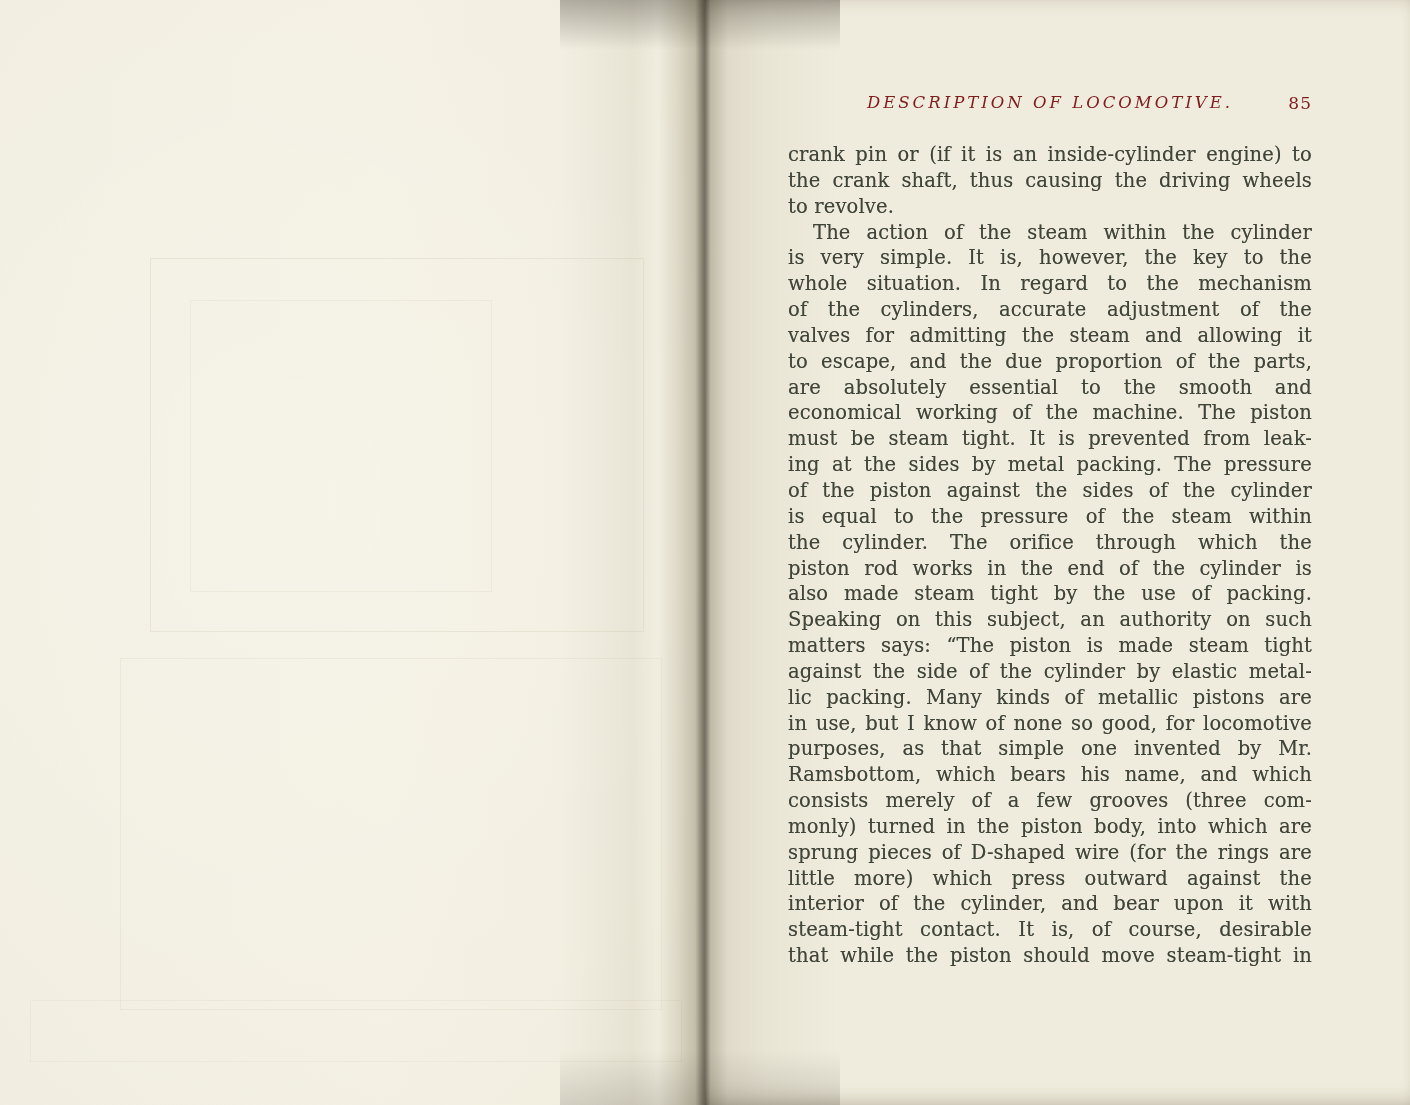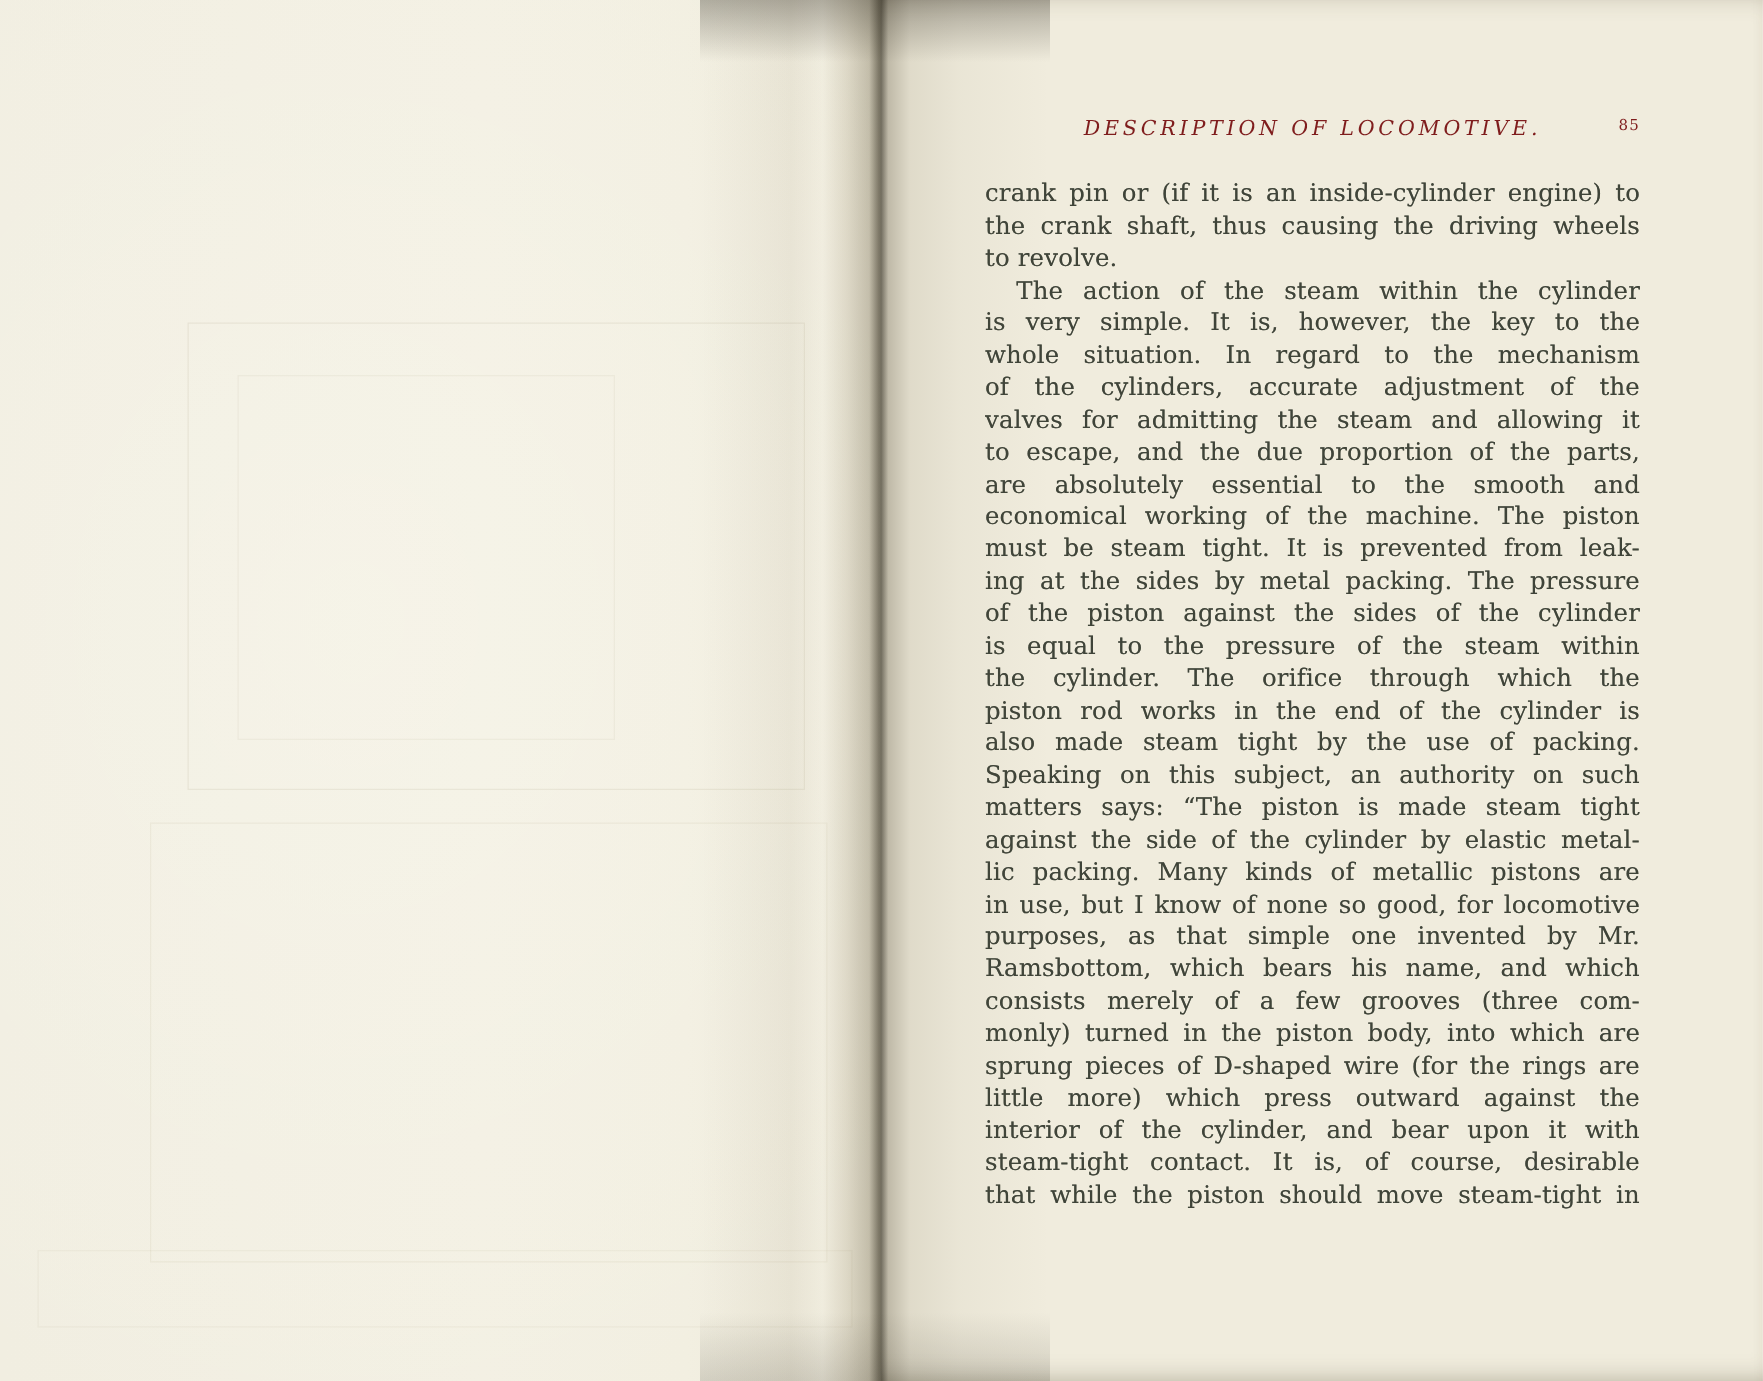--- a/index.html
+++ b/index.html
@@ -59,21 +59,21 @@
   }
 
   
   .running-head {
     position:absolute; left:83px; top:93px; width:524px; height:26px;
     text-align:center; color:#7f1d1d;
     font-size:16.5px; letter-spacing:3px; font-style:italic;
   }
   .running-head .pagenum {
     position:absolute; right:0; top:0;
-    font-style:normal; letter-spacing:1px; font-size:12px;
+    font-style:normal; letter-spacing:1px; font-size:17px;
   }
 
   
   .body-text {
     position:absolute; left:83px; top:142px; width:524px;
     color:#3f4439; font-size:19.5px; letter-spacing:.15px;
     text-shadow: 0 0 .5px rgba(63,68,57,.55);
   }
   .line {
     height:25.85px; line-height:25.85px;

